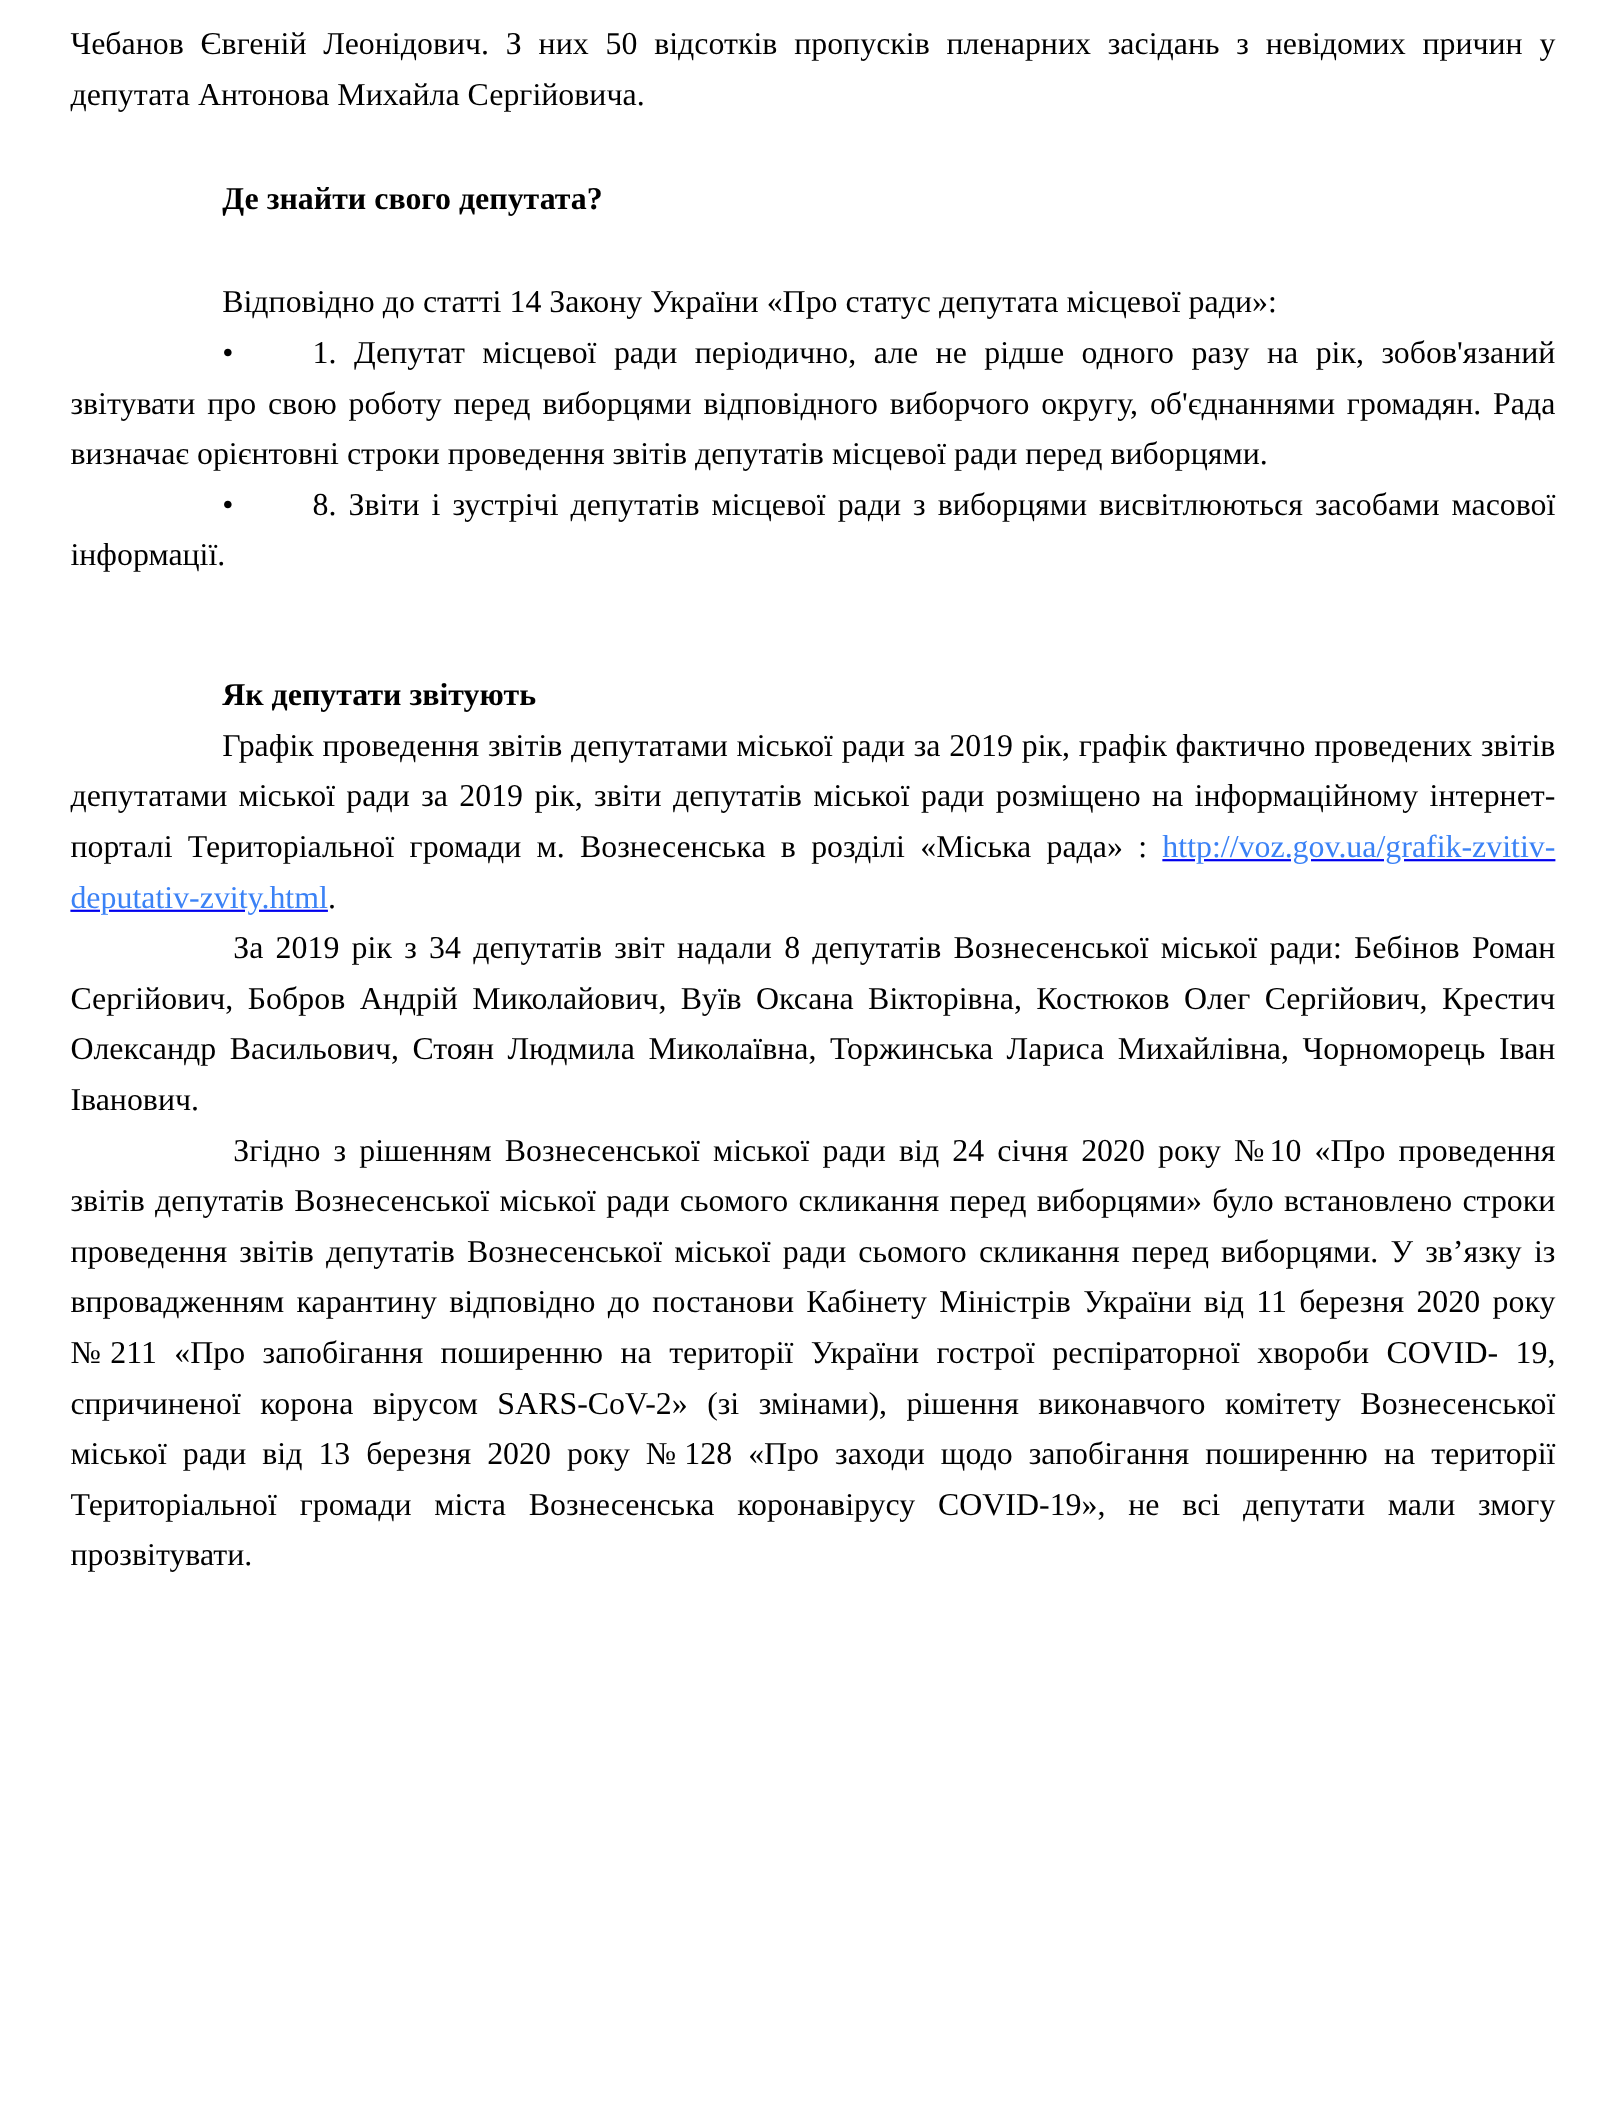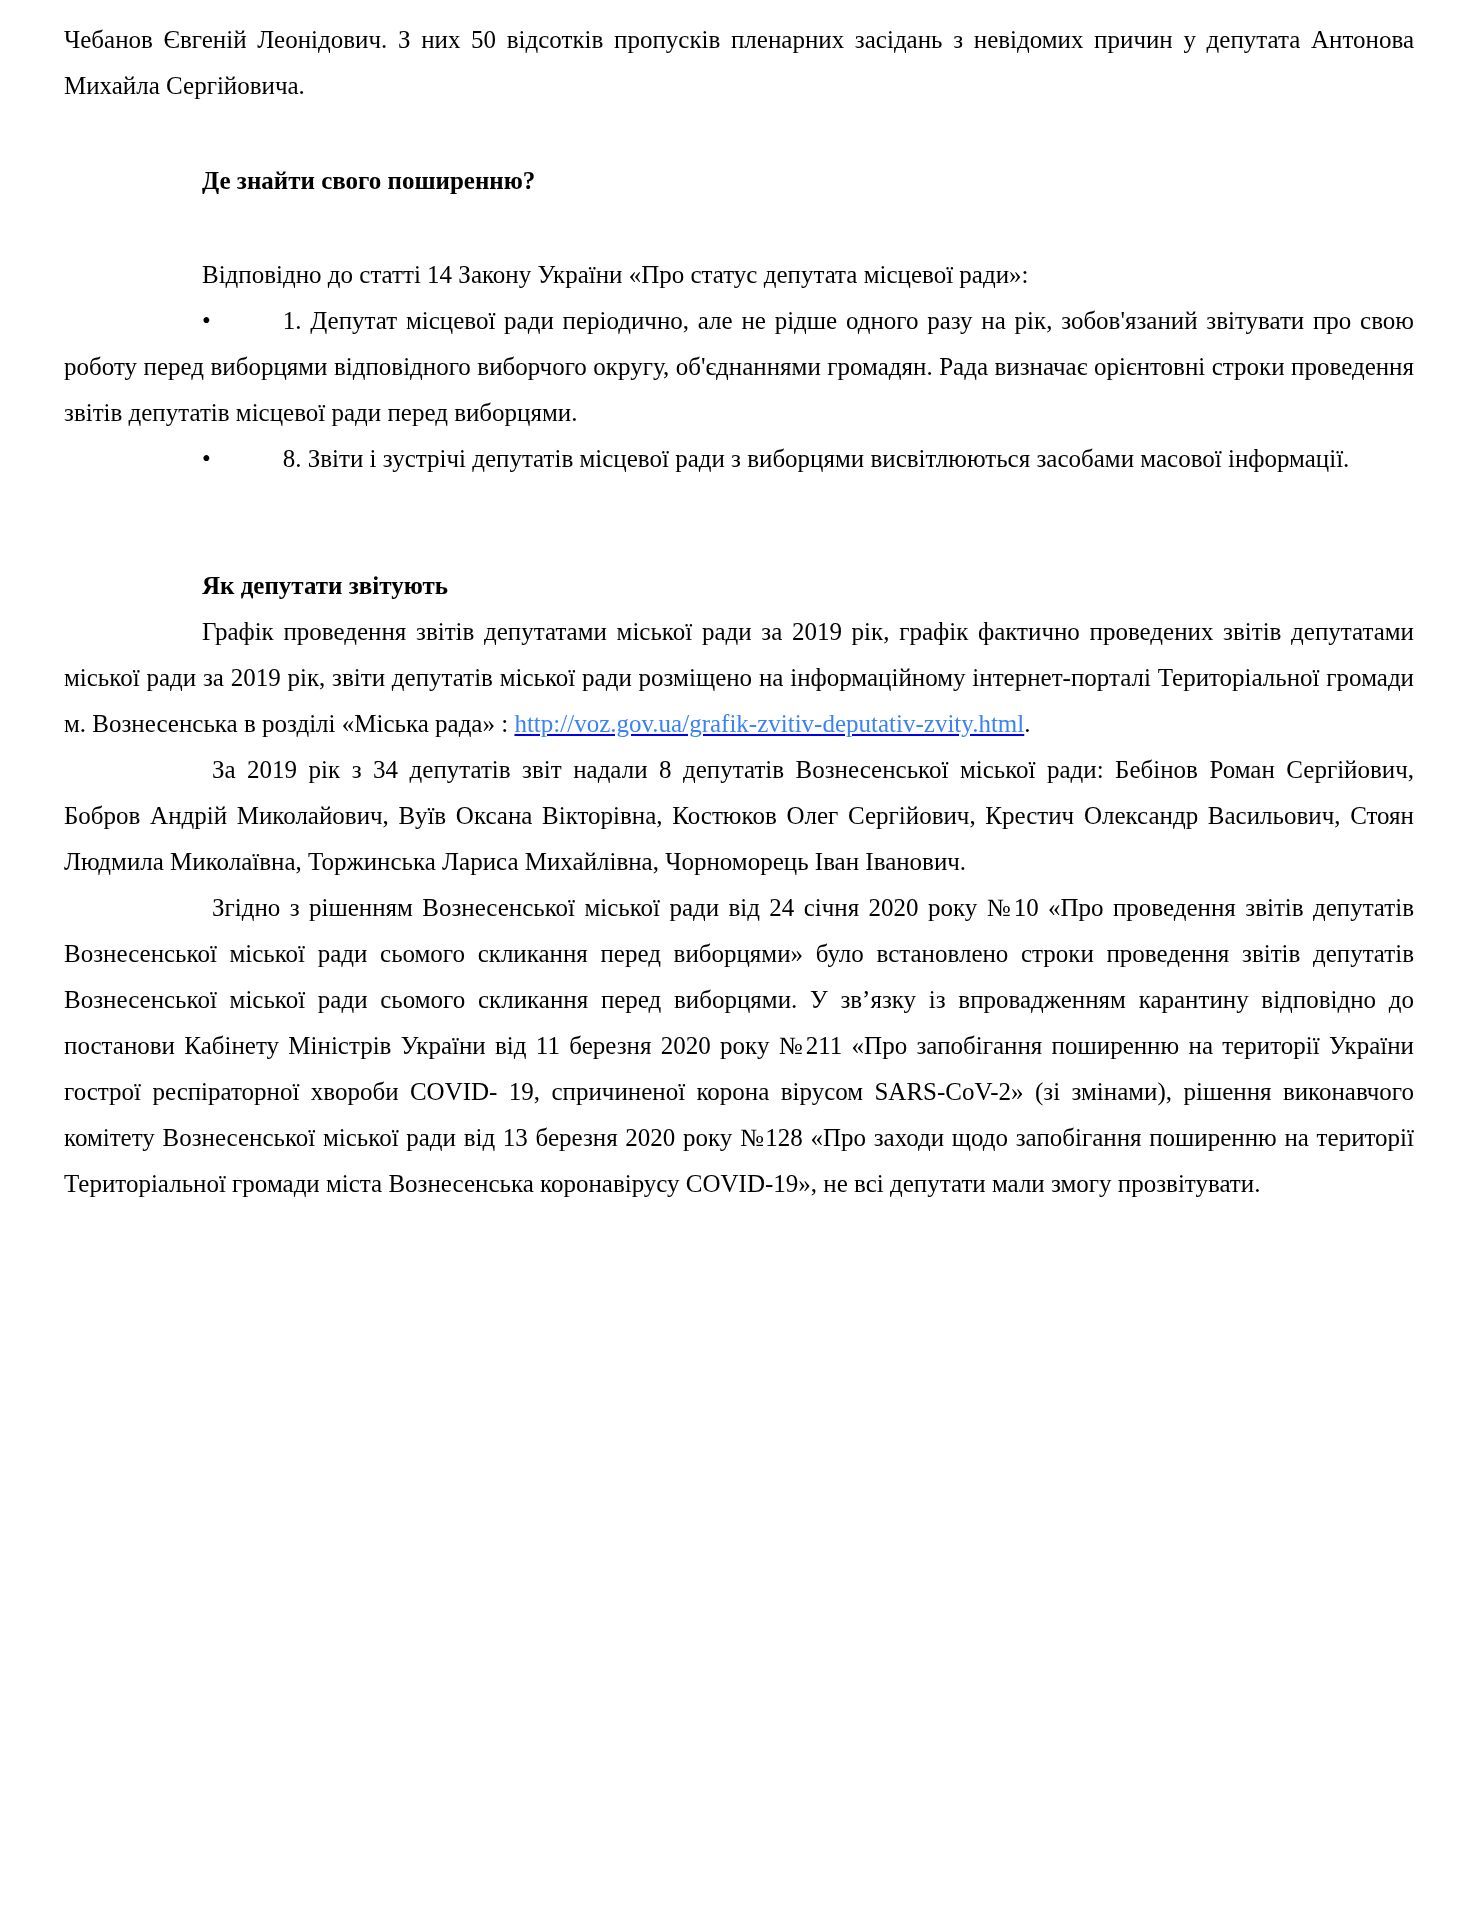--- a/index.html
+++ b/index.html
@@ -7,21 +7,21 @@
     padding: 0;
     background: #ffffff;
   }
   .page {
     position: relative;
     width: 1457px;
     height: 1921px;
     background: #ffffff;
     color: #000000;
     font-family: "Liberation Serif", "DejaVu Serif", serif;
-    font-size: 25px;
+    font-size: 29px;
     line-height: 46px;
     box-sizing: border-box;
     padding: 17px 43px 0 64px;
     overflow: hidden;
   }
   .page p {
     margin: 0;
     text-align: justify;
   }
   .indent      { text-indent: 138px; }
@@ -49,21 +49,21 @@
     color: #000000;
   }
 </style>
 </head>
 <body>
 
 <div class="page">
 
   <p class="body-text">Чебанов Євгеній Леонідович. З них 50 відсотків пропусків пленарних засідань з невідомих причин у депутата Антонова Михайла Сергійовича.</p>
 
-  <p class="doc-heading h1-gap">Де знайти свого поширенню?</p>
+  <p class="doc-heading h1-gap">Де знайти свого депутата?</p>
 
   <p class="body-text indent">Відповідно до статті 14 Закону України «Про статус депутата місцевої ради»:</p>
 
   <p class="body-text indent"><span class="bullet-dot">•</span><span class="tab-gap"></span><span>1. Депутат місцевої ради періодично, але не рідше одного разу на рік, зобов'язаний звітувати про свою роботу перед виборцями відповідного виборчого округу, об'єднаннями громадян. Рада визначає орієнтовні строки проведення звітів депутатів місцевої ради перед виборцями.</span></p>
 
 
   <p class="body-text indent"><span class="bullet-dot">•</span><span class="tab-gap"></span><span>8. Звіти і зустрічі депутатів місцевої ради з виборцями висвітлюються засобами масової інформації.</span></p>
 
   <p class="doc-heading h2-gap">Як депутати звітують</p>
 

